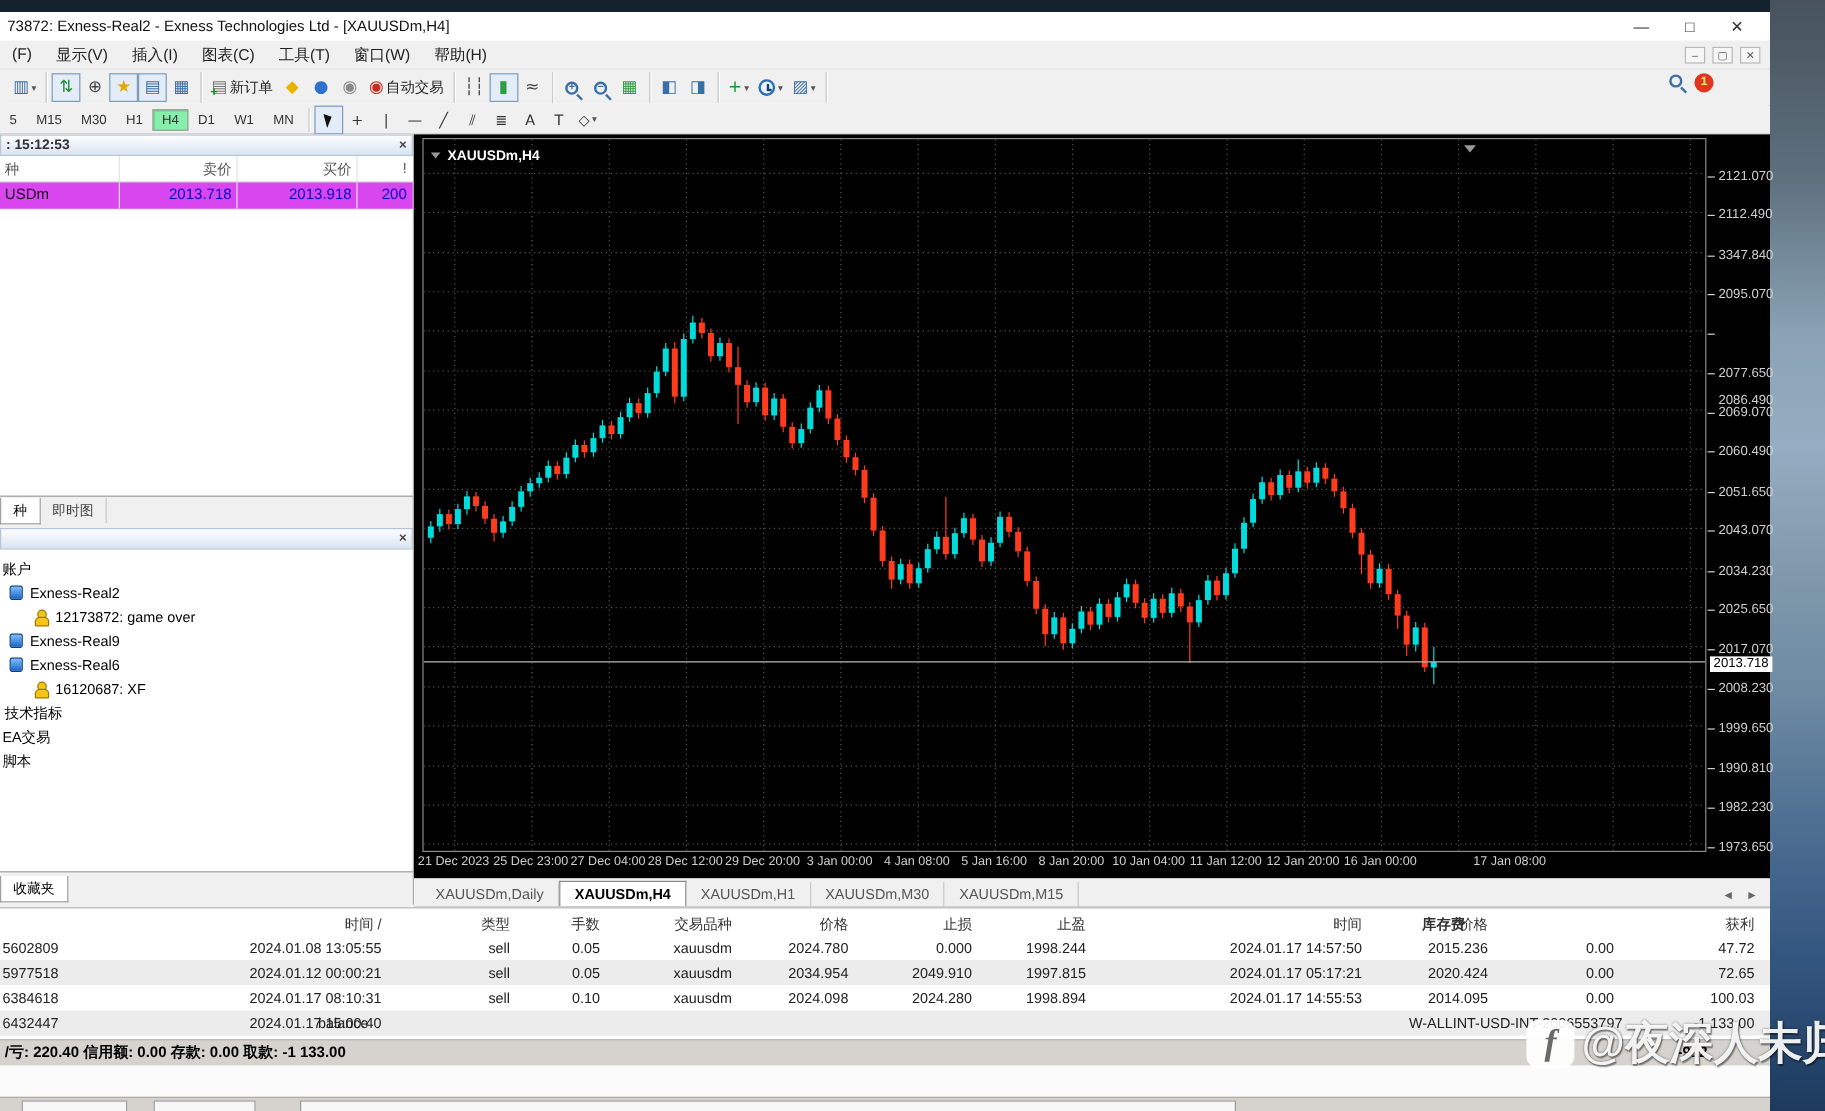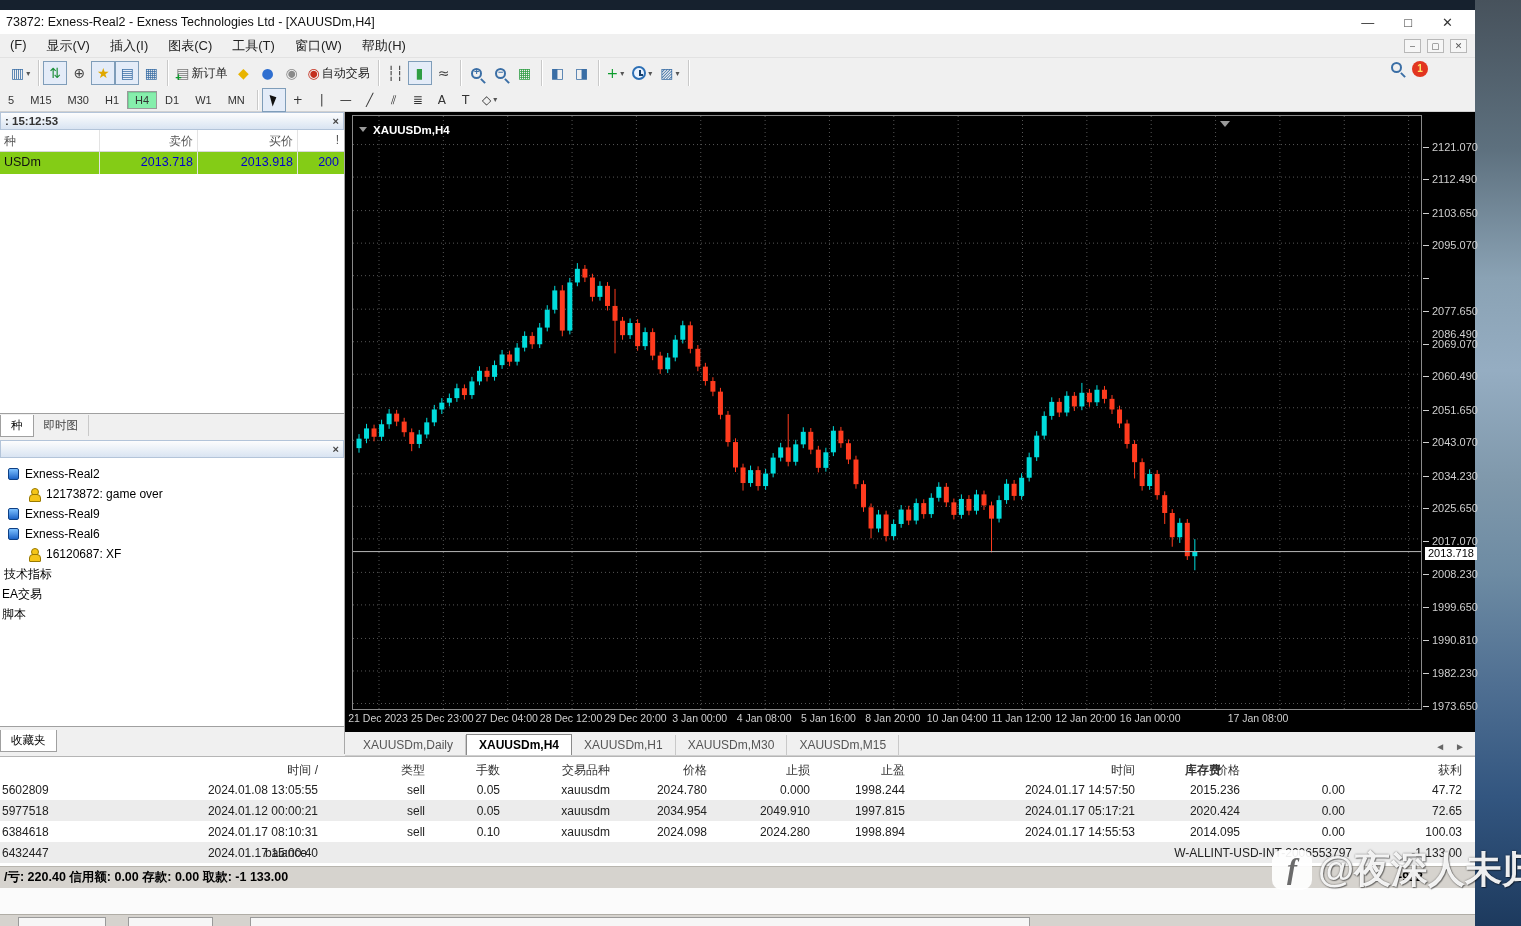--- a/index.html
+++ b/index.html
@@ -55,21 +55,21 @@
   .panel-title { background:linear-gradient(180deg,#fdfdfd,#d9e4f2); border:1px solid #b3c4d9; height:18px;
     display:flex; align-items:center; font-size:11.5px; font-weight:bold; color:#333; padding:0 4px; }
   .panel-close { margin-left:auto; font-size:11px; color:#444; font-weight:bold; }
   #market-watch { left:0; top:112px; width:345px; height:301px; background:#fff; border-right:1px solid #a8a8a8; }
   #mw-header { display:flex; height:22px; border-bottom:1px solid #d8d8d8; background:#fff; color:#555; }
   #mw-header div, .mw-row div { padding:3px 4px; }
   .mw-c0 { width:100px; border-right:1px solid #e3e3e3; }
   .mw-c1 { width:98px; text-align:right; border-right:1px solid #e3e3e3; }
   .mw-c2 { width:100px; text-align:right; border-right:1px solid #e3e3e3; }
   .mw-c3 { width:45px; text-align:right; }
-  .mw-row { display:flex; height:22px; background:#84cc16; font-size:12.5px; }
+  .mw-row { display:flex; height:22px; background:#d946ef; font-size:12.5px; }
   .mw-row .sym { color:#111; }
   .mw-row .px { color:#0000cd; }
   #mw-tabs { left:0; top:413px; width:345px; height:27px; background:#f0f0f0; border-right:1px solid #a8a8a8; border-top:1px solid #a0a0a0;
     display:flex; align-items:flex-start; padding-top:1px; }
   .mini-tab { padding:3px 10px; font-size:11.5px; color:#444; border-right:1px solid #c9c9c9; }
   .mini-tab.active { background:#fff; border:1px solid #a0a0a0; border-top:none; color:#000; }
 
   #navigator { left:0; top:440px; width:345px; height:286px; background:#fff; border-right:1px solid #a8a8a8; }
   #nav-tree { padding-top:6px; }
   .tree-row { height:20px; display:flex; align-items:center; font-size:12px; color:#000; }
@@ -321,20 +321,23 @@
     <div id="mw-tabs" class="abs">
         <span class="mini-tab active">种</span>
         <span class="mini-tab">即时图</span>
       </div>
 
     <div id="navigator" class="abs">
       <div class="panel-title">
         <span class="panel-close">×</span>
       </div>
       <div id="nav-tree">
+          <div class="tree-row" style="padding-left: 2px;">
+            <span>账户</span>
+          </div>
           <div class="tree-row" style="padding-left: 8px;">
             <span class="icon-server"></span>
             <span>Exness-Real2</span>
           </div>
           <div class="tree-row" style="padding-left: 28px;">
             <span class="icon-user"></span>
             <span>12173872: game over</span>
           </div>
           <div class="tree-row" style="padding-left: 8px;">
             <span class="icon-server"></span>
@@ -630,21 +633,21 @@
         <div id="chart-symbol-arrow"></div>
         <div id="chart-symbol">XAUUSDm,H4</div>
         <div id="shift-marker" style="left: 867.36px;"></div>
       </div>
       <div id="price-axis">
           <div class="ptick-mark" style="top: 31.5504px;"></div>
           <div class="ptick-label" style="top: 25.5504px;">2121.070</div>
           <div class="ptick-mark" style="top: 64.082px;"></div>
           <div class="ptick-label" style="top: 58.082px;">2112.490</div>
           <div class="ptick-mark" style="top: 97.5994px;"></div>
-          <div class="ptick-label" style="top: 91.5994px;">2103.650</div>
+          <div class="ptick-label" style="top: 91.5994px;">3347.840</div>
           <div class="ptick-mark" style="top: 130.131px;"></div>
           <div class="ptick-label" style="top: 124.131px;">2095.070</div>
           <div class="ptick-mark" style="top: 162.663px;"></div>
           <div class="ptick-label" style="top: 171px; margin-top: 42px;">2086.490</div>
           <div class="ptick-mark" style="top: 196.18px;"></div>
           <div class="ptick-label" style="top: 190.18px;">2077.650</div>
           <div class="ptick-mark" style="top: 228.712px;"></div>
           <div class="ptick-label" style="top: 222.712px;">2069.070</div>
           <div class="ptick-mark" style="top: 261.243px;"></div>
           <div class="ptick-label" style="top: 255.243px;">2060.490</div>

